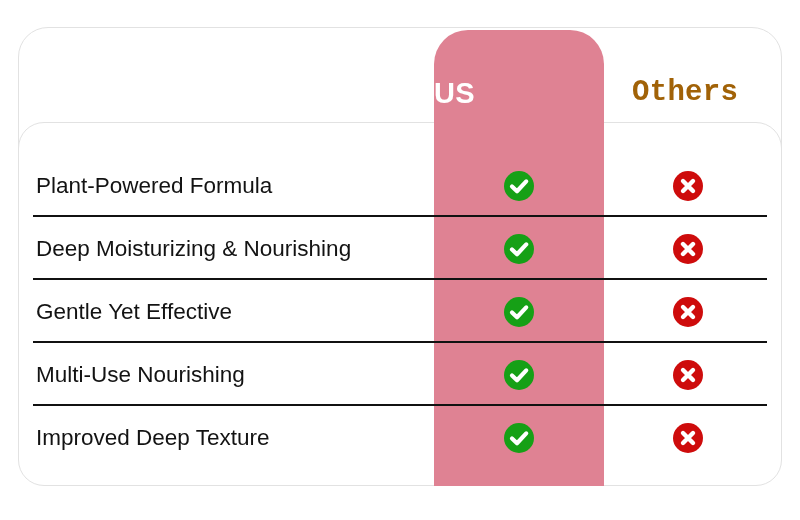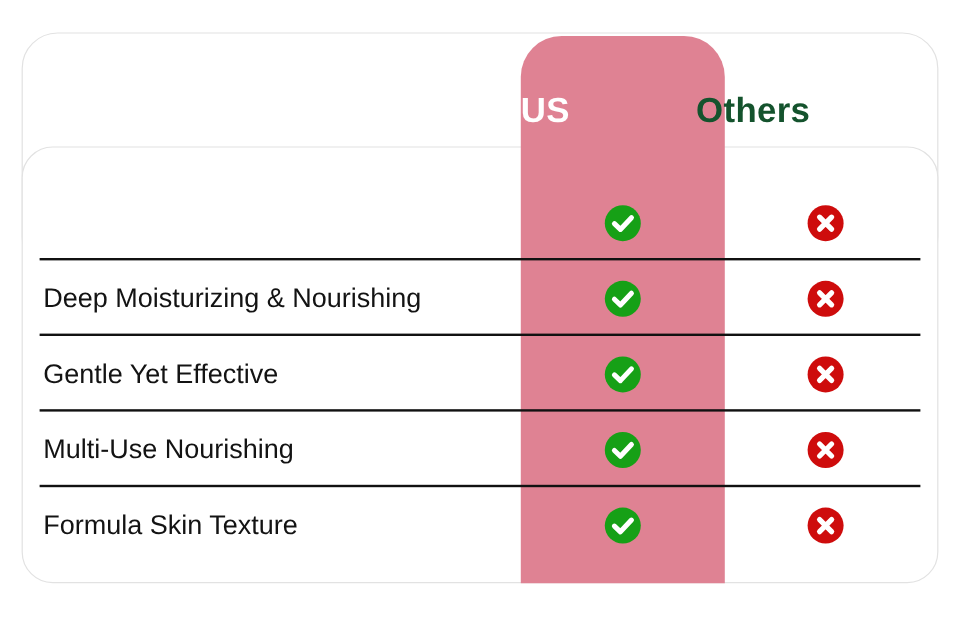--- a/index.html
+++ b/index.html
@@ -67,23 +67,24 @@
     font-weight: bold;
     font-size: 29px;
     letter-spacing: 0.3px;
   }
   .col-head.us {
     left: 434px;
     width: 170px;
     color: #ffffff;
   }
   .col-head.others {
-    left: 580px;
+    left: 632px;
     width: 168px;
-    color: #14532d;
+    color: #a16207;
+    font-family: Liberation Mono, monospace;
   }
 
   
   .row {
     position: absolute;
     left: 19px;
     width: 762px;
     height: 63px;
   }
   .row-label {
@@ -131,20 +132,21 @@
   <div class="header-card"></div>
 
   <div class="rows-card"></div>
 
   <div class="us-column"></div>
 
   <div class="col-head us">US</div>
   <div class="col-head others">Others</div>
 
   <div class="row" style="top:154px">
+    <div class="row-label">Plant-Powered Formula</div>
     <div class="cell-icon us-cell">
       <svg class="icon-badge" viewBox="0 0 32 32">
         <circle cx="16" cy="16" r="15" fill="#16a016"></circle>
         <path d="M9 16.4 L14 21.2 L23.2 11.4" fill="none" stroke="#ffffff" stroke-width="4.2" stroke-linecap="round" stroke-linejoin="round"></path>
       </svg>
     </div>
     <div class="cell-icon other-cell">
       <svg class="icon-badge" viewBox="0 0 32 32">
         <circle cx="16" cy="16" r="15" fill="#ce0c0c"></circle>
         <path d="M11 11 L21 21 M21 11 L11 21" fill="none" stroke="#ffffff" stroke-width="4.4" stroke-linecap="round"></path>
@@ -198,21 +200,21 @@
     <div class="cell-icon other-cell">
       <svg class="icon-badge" viewBox="0 0 32 32">
         <circle cx="16" cy="16" r="15" fill="#ce0c0c"></circle>
         <path d="M11 11 L21 21 M21 11 L11 21" fill="none" stroke="#ffffff" stroke-width="4.4" stroke-linecap="round"></path>
       </svg>
     </div>
     <div class="row-divider"></div>
   </div>
 
   <div class="row" style="top:406px">
-    <div class="row-label">Formula Skin Texture</div>
+    <div class="row-label">Improved Deep Texture</div>
     <div class="cell-icon us-cell">
       <svg class="icon-badge" viewBox="0 0 32 32">
         <circle cx="16" cy="16" r="15" fill="#16a016"></circle>
         <path d="M9 16.4 L14 21.2 L23.2 11.4" fill="none" stroke="#ffffff" stroke-width="4.2" stroke-linecap="round" stroke-linejoin="round"></path>
       </svg>
     </div>
     <div class="cell-icon other-cell">
       <svg class="icon-badge" viewBox="0 0 32 32">
         <circle cx="16" cy="16" r="15" fill="#ce0c0c"></circle>
         <path d="M11 11 L21 21 M21 11 L11 21" fill="none" stroke="#ffffff" stroke-width="4.4" stroke-linecap="round"></path>

